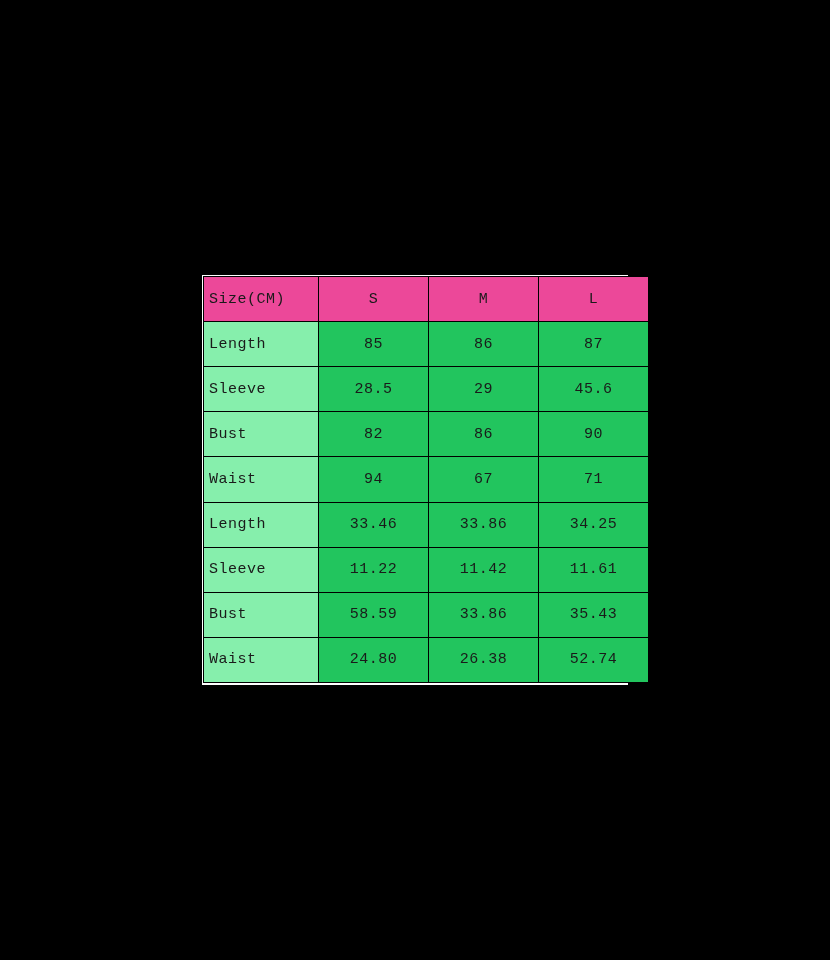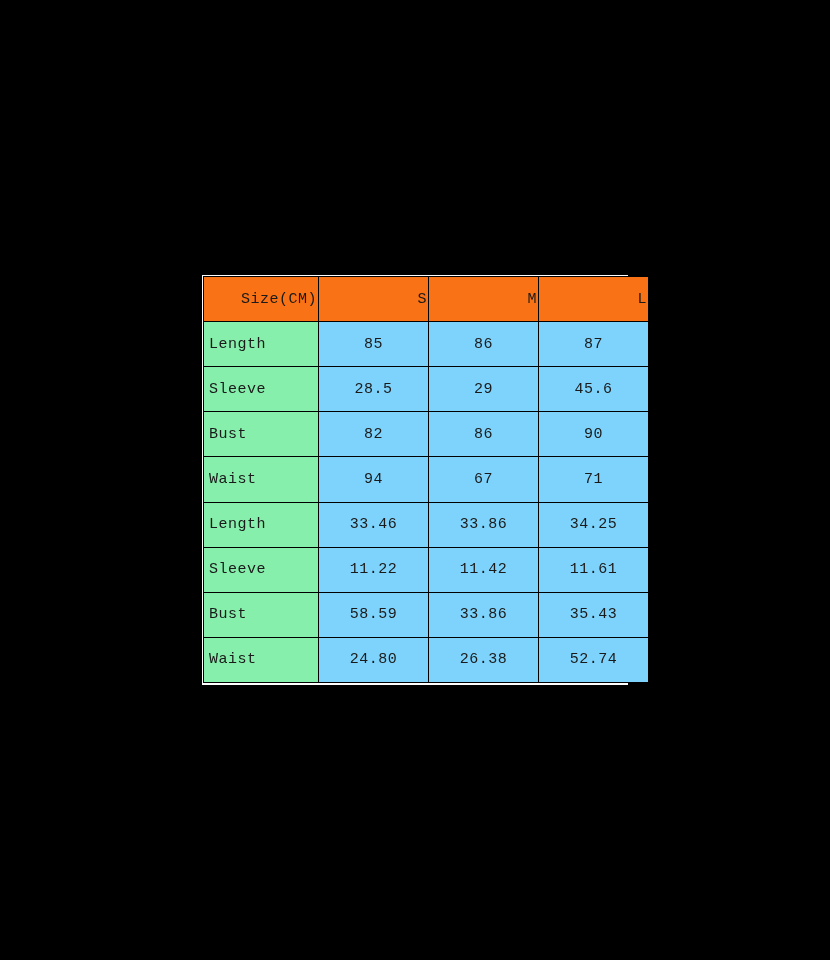--- a/index.html
+++ b/index.html
@@ -34,40 +34,39 @@
     border-collapse: collapse;
     table-layout: fixed;
     background: #ffffff;
   }
 
   table.size-table td {
     border: 1px solid #000000;
     height: 41px;
     font-size: 15px;
     color: #1a1a1a;
-    background: #7dd3fc;
+    background: #22c55e;
     text-align: center;
     vertical-align: middle;
     letter-spacing: 0.5px;
     white-space: nowrap;
     overflow: hidden;
   }
 
   
   table.size-table td.label-cell {
     background: #86efac;
     text-align: left;
     padding-left: 5px;
     width: 108px;
   }
 
   
   table.size-table tr.header-row td {
-    background: #f97316;
-    text-align: right;
+    background: #ec4899;
   }
 
   
   table.size-table td.value-cell {
     width: 107px;
   }
 </style>
 </head>
 <body>
 

